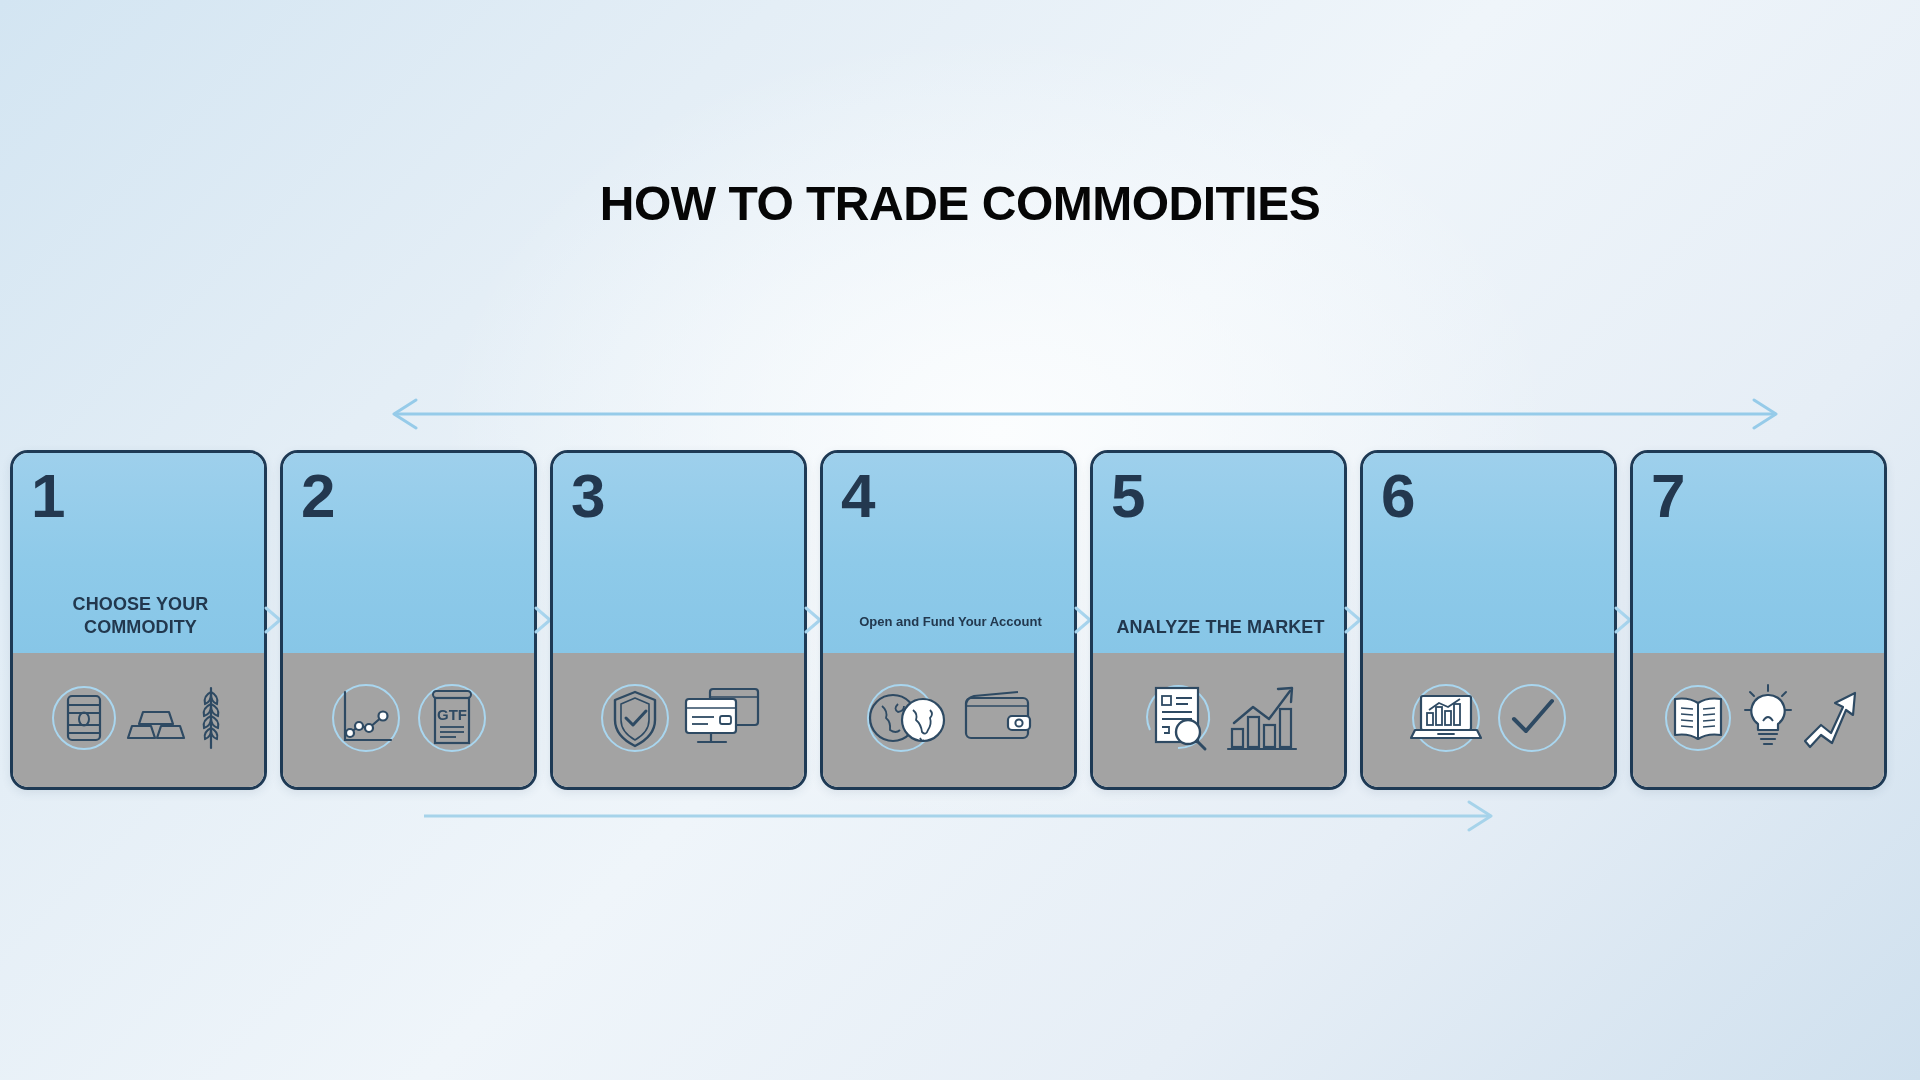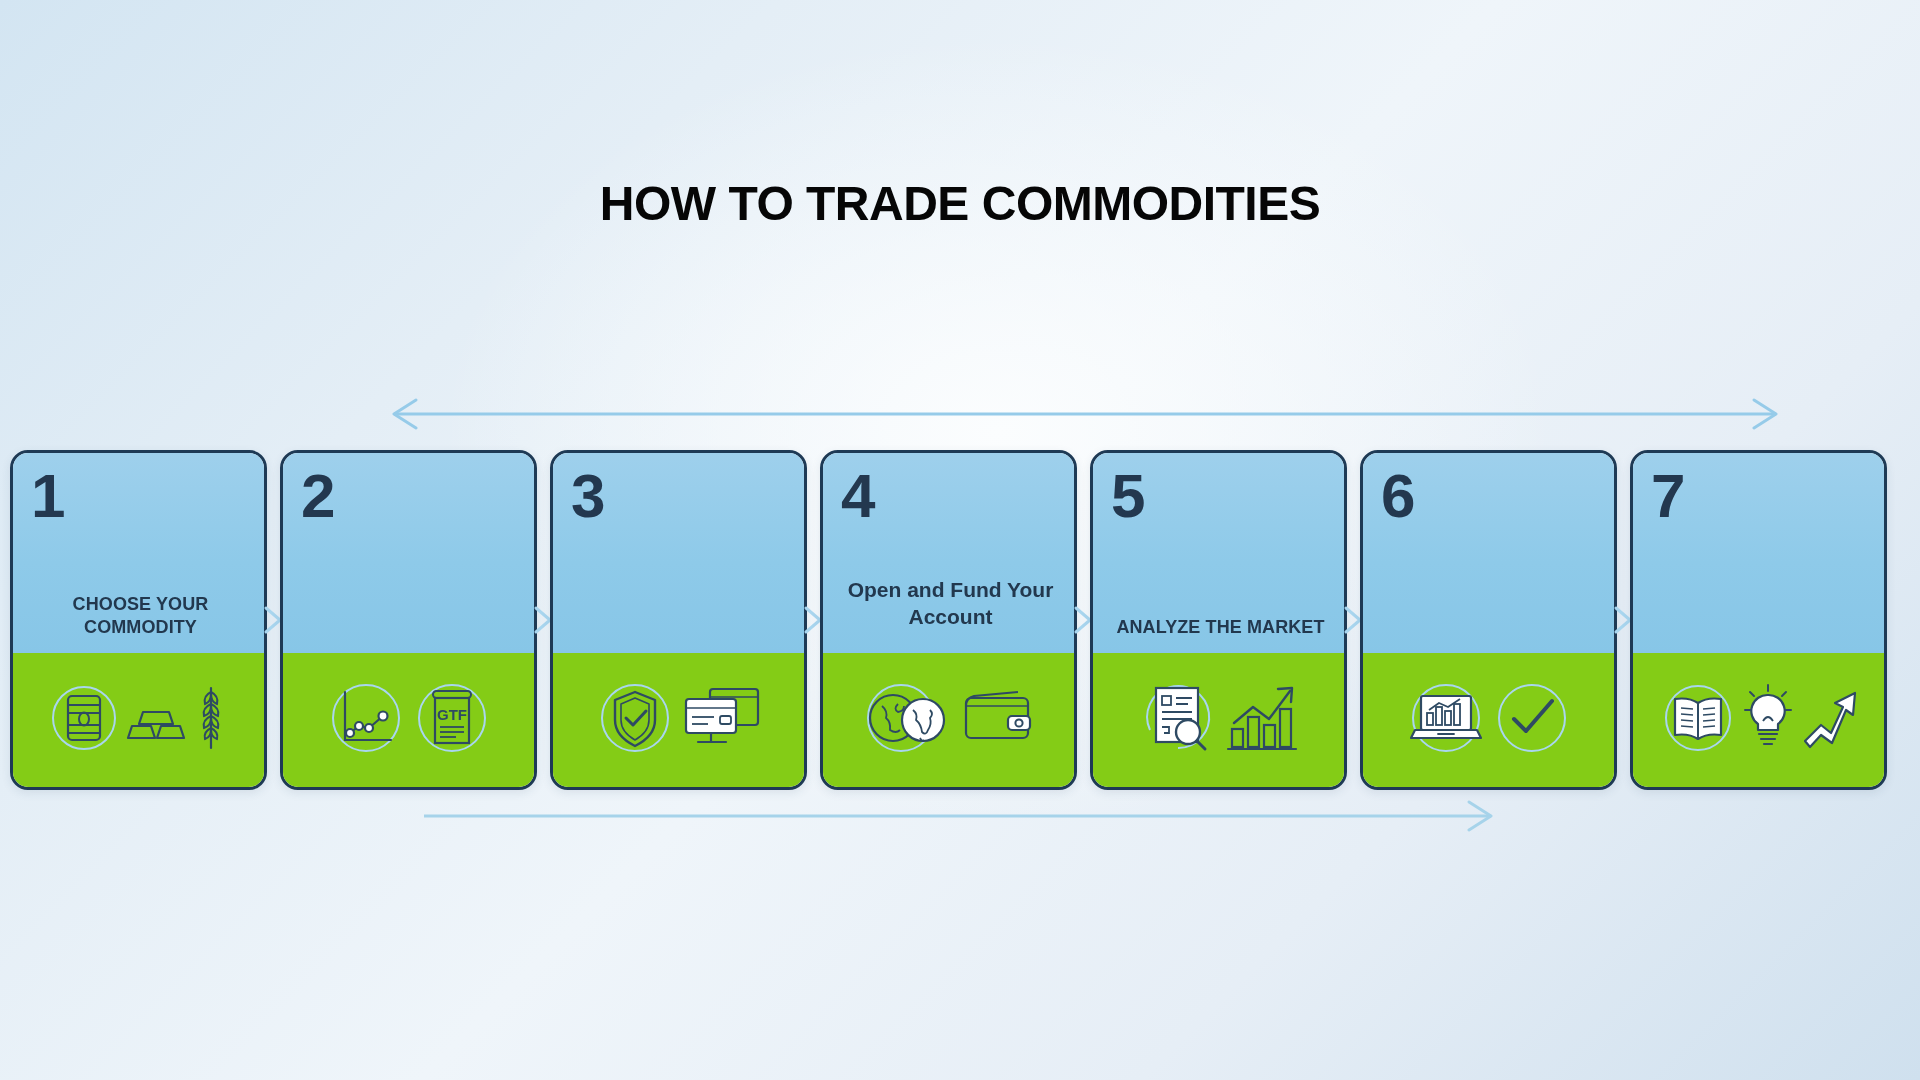--- a/index.html
+++ b/index.html
@@ -72,39 +72,39 @@
     font-size:18px;
     font-weight:bold;
     line-height:1.28;
     letter-spacing:0.1px;
     color:#22384e;
     text-transform:uppercase;
     padding:0 4px;
   }
   .card.alt .card-label {
     text-transform:none;
-    font-size:21px;
+    font-size:13px;
     letter-spacing:0;
     margin-bottom:22px;
   }
   .ghost-text {
     position:absolute;
     left:0; right:0; bottom:22px;
     text-align:center;
     font-size:18px;
     font-weight:bold;
     letter-spacing:2px;
     color:rgba(110,150,180,0.30);
     filter:blur(1.4px);
     text-transform:uppercase;
     pointer-events:none;
   }
   .card-body {
     flex:1 1 auto;
-    background:#84cc16;
+    background:#a3a3a3;
     display:flex;
     align-items:center;
     justify-content:center;
     gap:4px;
     padding:4px 8px 10px;
   }
   .ico { display:block; }
 
   
   .connector {

